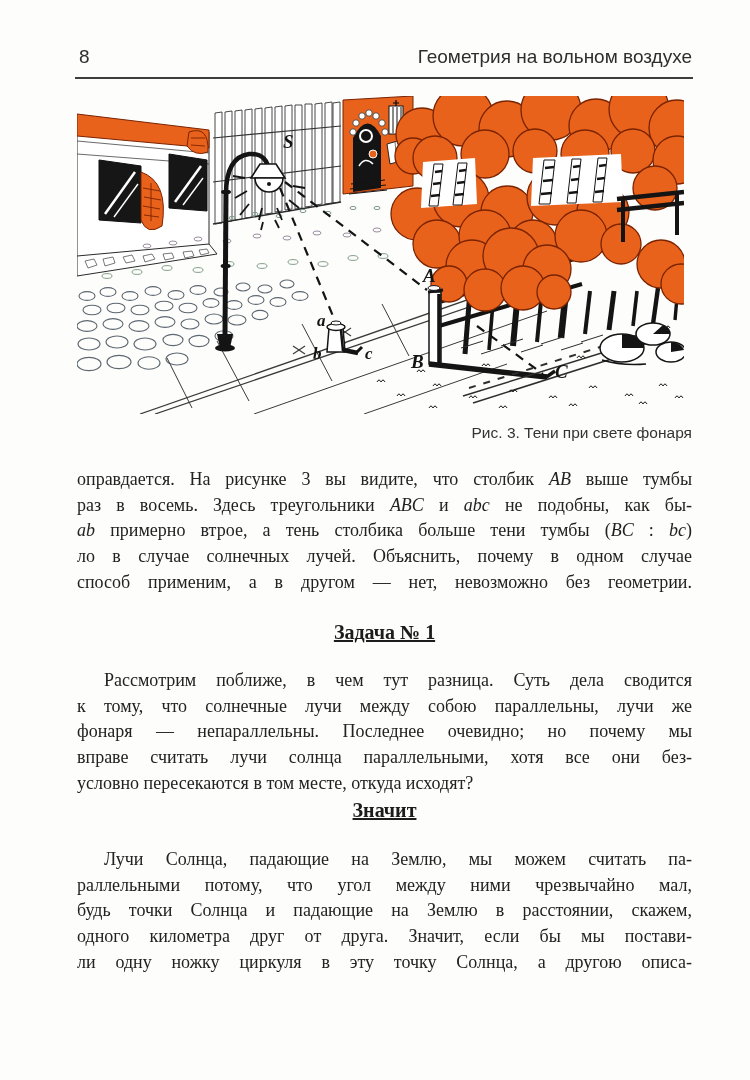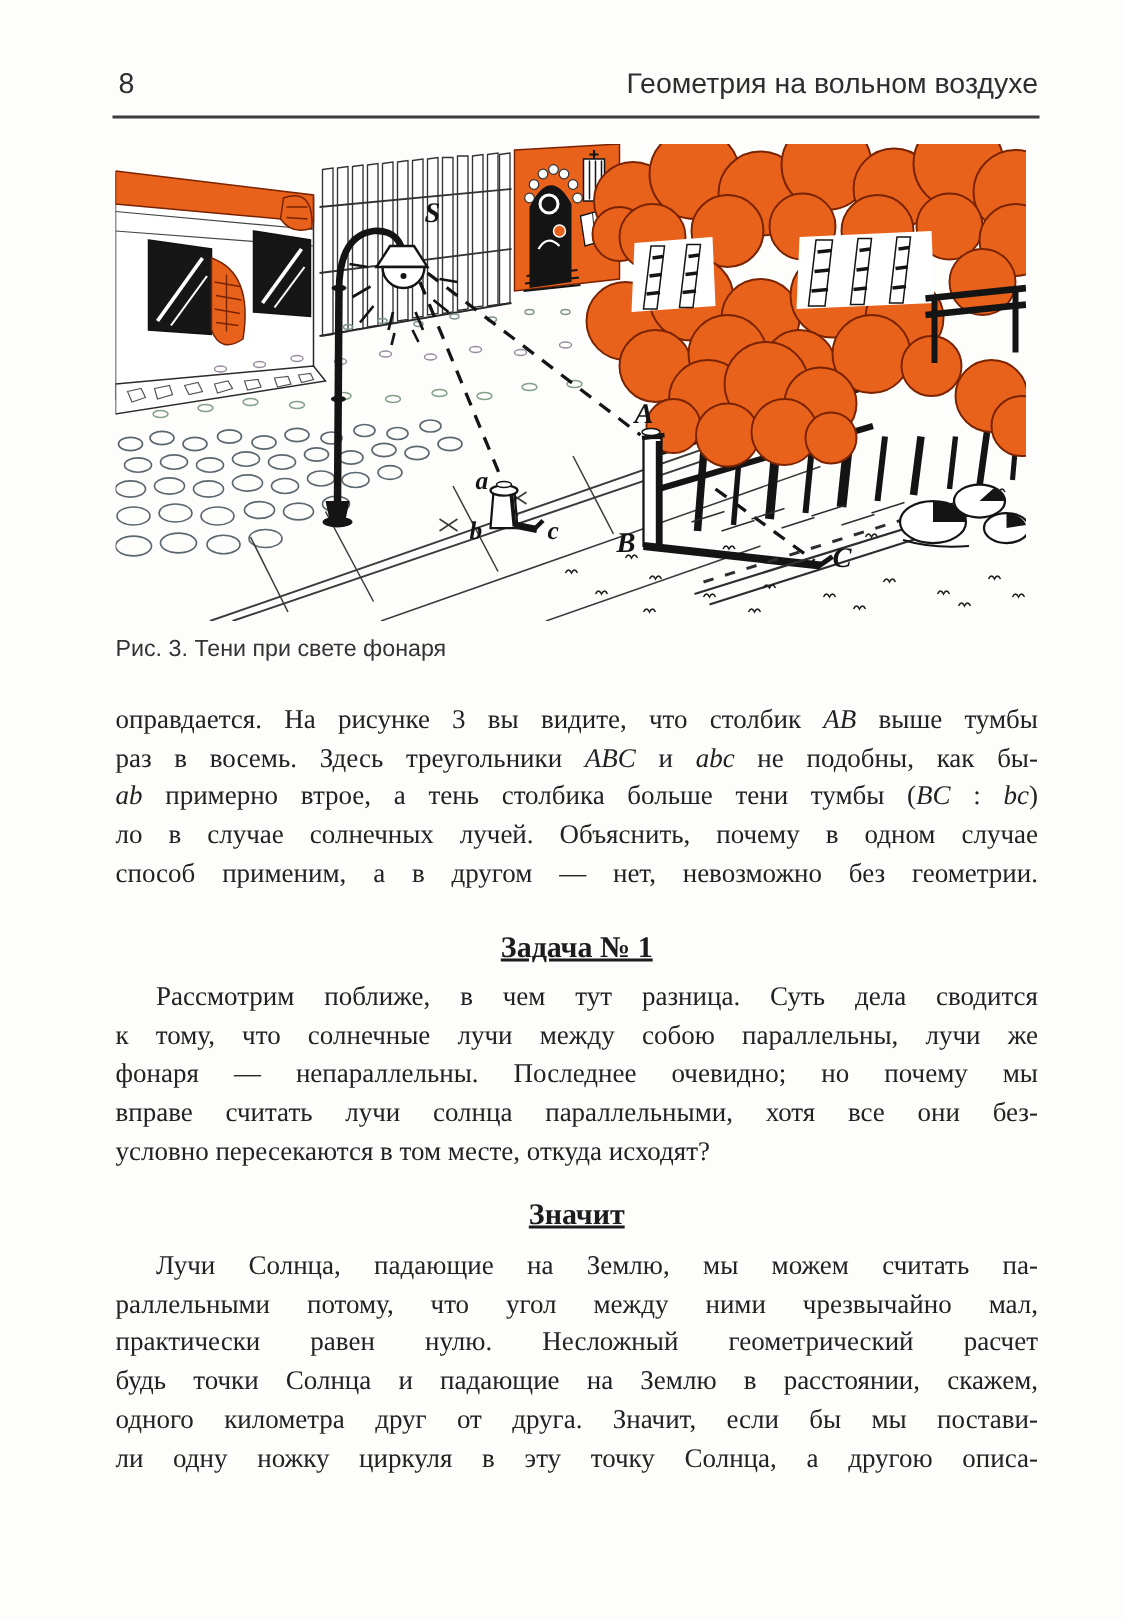--- a/index.html
+++ b/index.html
@@ -10,27 +10,27 @@
   }
   .runhead{
     position:absolute;top:46px;left:77px;right:58px;height:26px;
     font-family:"Liberation Sans", sans-serif;font-size:19px;color:#2e2e2e;
   }
   .pagenum{position:absolute;left:2px;top:0;}
   .runtitle{position:absolute;right:0;top:0;}
   .headrule{position:absolute;top:77px;left:75px;right:57px;height:2px;background:#3d3d3d;}
   .figwrap{position:absolute;left:77px;top:96px;width:607px;height:318px;}
   .figcaption{
-    position:absolute;left:77px;top:424px;width:615px;text-align:left;
+    position:absolute;left:77px;top:424px;width:615px;text-align:right;
     font-family:"Liberation Sans", sans-serif;font-size:15.5px;color:#333;
   }
   .body-text{position:absolute;left:77px;width:615px;font-size:18px;line-height:25.7px;color:#222;}
   .line{white-space:nowrap;overflow:visible;}
   .line.just{white-space:normal;text-align:justify;text-align-last:justify;}
-  .line.indent{text-indent:27px;}
+  .line.indent{text-indent:27px;margin-top:16px;}
   .p1{top:467px;}
   .p2{top:652px;}
   .p3{top:831px;}
   .heading{
     position:absolute;left:77px;width:615px;text-align:center;
     font-size:20px;font-weight:bold;color:#1c1c1c;text-decoration:underline;
   }
   .h1{top:621px;}
   .h2{top:799px;}
   .fig-label{font:italic bold 19px "Liberation Serif", serif;fill:#141414;}
@@ -458,19 +458,18 @@
       <div class="line just">фонаря — непараллельны. Последнее очевидно; но почему мы</div>
       <div class="line just">вправе считать лучи солнца параллельными, хотя все они без-</div>
       <div class="line">условно пересекаются в том месте, откуда исходят?</div>
     </div>
 
   <div class="heading h2">Значит</div>
 
   <div class="body-text p3">
       <div class="line just indent">Лучи Солнца, падающие на Землю, мы можем считать па-</div>
       <div class="line just">раллельными потому, что угол между ними чрезвычайно мал,</div>
-      <div class="line just">практически равен нулю. Несложный геометрический расчет</div>
       <div class="line just">будь точки Солнца и падающие на Землю в расстоянии, скажем,</div>
       <div class="line just">одного километра друг от друга. Значит, если бы мы постави-</div>
       <div class="line just">ли одну ножку циркуля в эту точку Солнца, а другою описа-</div>
     </div>
 
 </div>
 
 </body></html>

